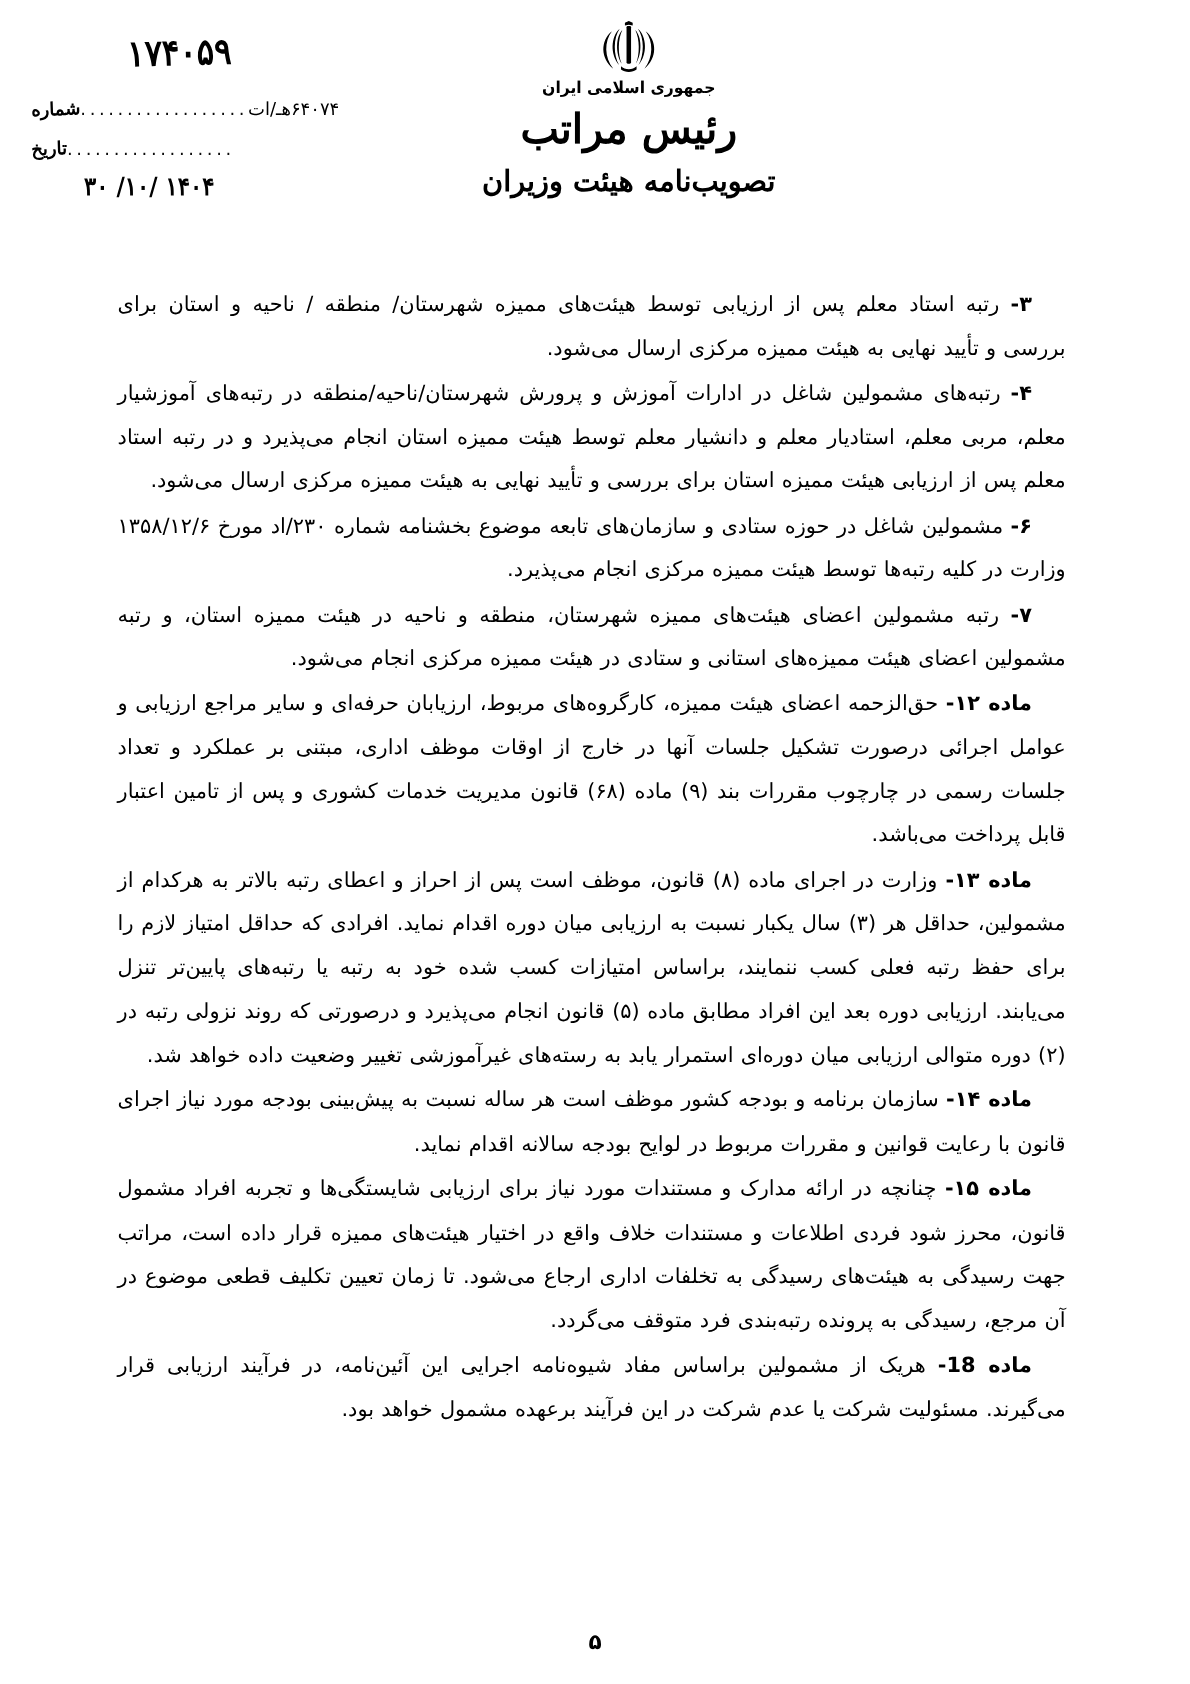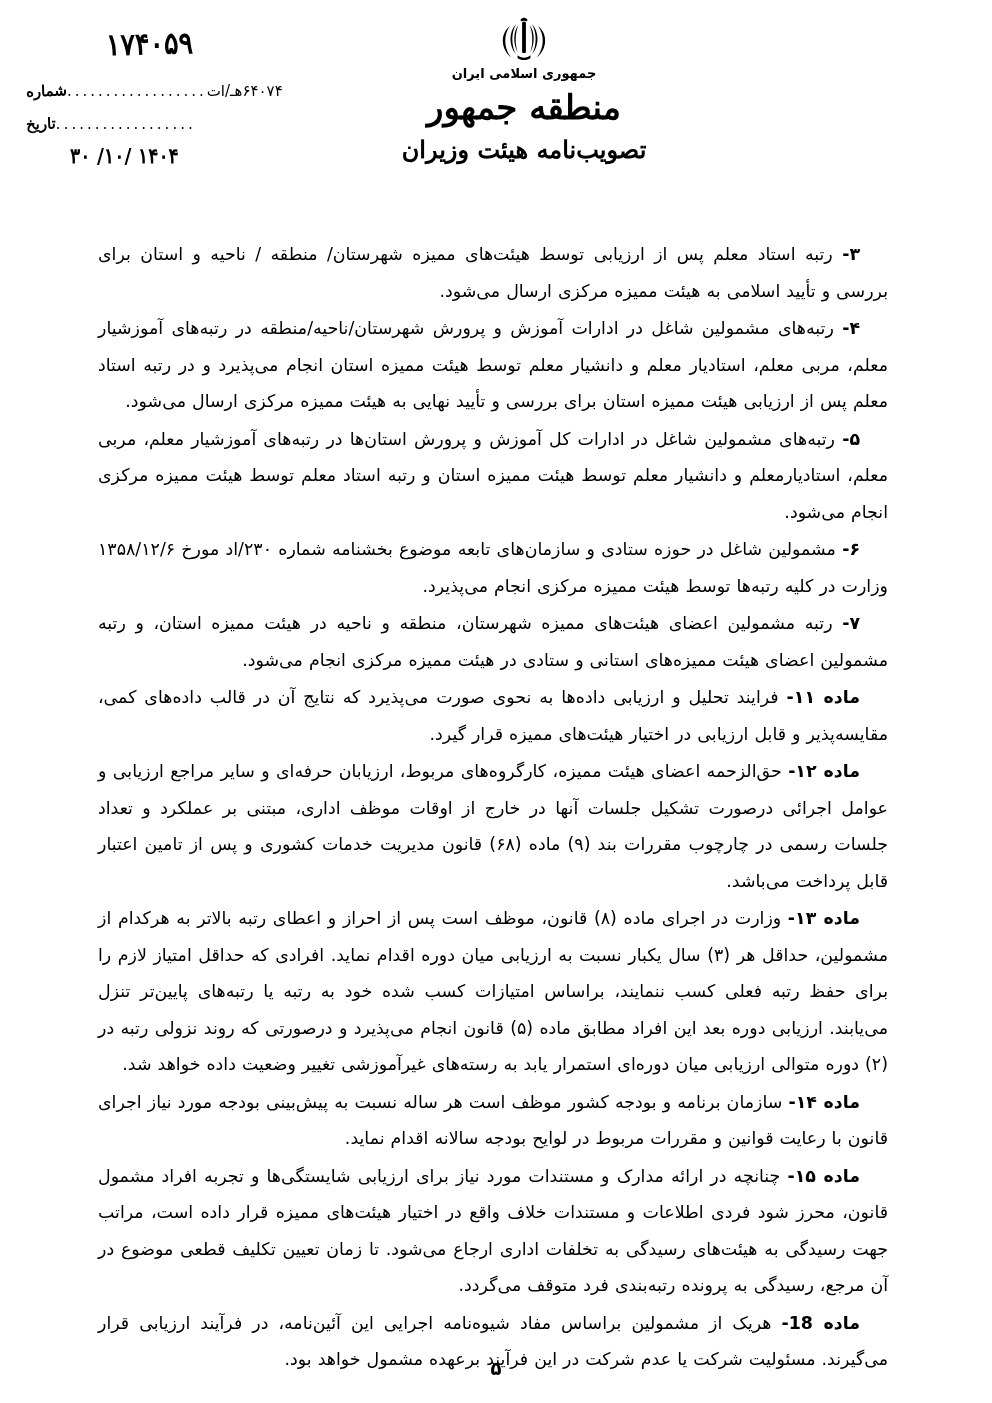--- a/index.html
+++ b/index.html
@@ -177,21 +177,21 @@
           <path d="M64 18 C78 30, 79 58, 65 74 C74 58, 74 32, 64 18 Z"></path>
 
           <path d="M24 22 C6 36, 6 64, 26 80 C12 62, 12 38, 24 22 Z"></path>
 
           <path d="M76 22 C94 36, 94 64, 74 80 C88 62, 88 38, 76 22 Z"></path>
 
           <path d="M38 76 C44 82, 56 82, 62 76 L62 81 C56 86, 44 86, 38 81 Z"></path>
         </g>
       </svg>
       <div class="country-name">جمهوری اسلامی ایران</div>
-      <div class="president-title">منطقه جمهور</div>
+      <div class="president-title">رئیس مراتب</div>
       <div class="doc-kind">تصویب‌نامه هیئت وزیران</div>
     </div>
 
     <div class="stamp-block">
       <div class="stamp-handnum">۱۷۴۰۵۹</div>
 
       <div class="stamp-row num">
         <span class="stamp-label">شماره</span>
         <span class="stamp-dots">..................</span>
         <span class="stamp-value">۶۴۰۷۴هـ/ات</span>
@@ -201,26 +201,24 @@
         <span class="stamp-label">تاریخ</span>
         <span class="stamp-dots">..................</span>
       </div>
 
       <div class="stamp-date-hand">۱۴۰۴ /۱۰/ ۳۰</div>
     </div>
 
   </div>
 
   <div class="body-text" id="body-text">
-      <p class="para"><span class="lead">۳-</span><span> رتبه استاد معلم پس از ارزیابی توسط هیئت‌های ممیزه شهرستان/ منطقه / ناحیه و استان برای بررسی و تأیید اسلامی به هیئت ممیزه مرکزی ارسال می‌شود.</span></p>
+      <p class="para"><span class="lead">۳-</span><span> رتبه استاد معلم پس از ارزیابی توسط هیئت‌های ممیزه شهرستان/ منطقه / ناحیه و استان برای بررسی و تأیید نهایی به هیئت ممیزه مرکزی ارسال می‌شود.</span></p>
       <p class="para"><span class="lead">۴-</span><span> رتبه‌های مشمولین شاغل در ادارات آموزش و پرورش شهرستان/ناحیه/منطقه در رتبه‌های آموزشیار معلم، مربی معلم، استادیار معلم و دانشیار معلم توسط هیئت ممیزه استان انجام می‌پذیرد و در رتبه استاد معلم پس از ارزیابی هیئت ممیزه استان برای بررسی و تأیید نهایی به هیئت ممیزه مرکزی ارسال می‌شود.</span></p>
-      <p class="para"><span class="lead">۵-</span><span> رتبه‌های مشمولین شاغل در ادارات کل آموزش و پرورش استان‌ها در رتبه‌های آموزشیار معلم، مربی معلم، استادیارمعلم و دانشیار معلم توسط هیئت ممیزه استان و رتبه استاد معلم توسط هیئت ممیزه مرکزی انجام می‌شود.</span></p>
       <p class="para"><span class="lead">۶-</span><span> مشمولین شاغل در حوزه ستادی و سازمان‌های تابعه موضوع بخشنامه شماره ۲۳۰/اد مورخ ۱۳۵۸/۱۲/۶ وزارت در کلیه رتبه‌ها توسط هیئت ممیزه مرکزی انجام می‌پذیرد.</span></p>
       <p class="para"><span class="lead">۷-</span><span> رتبه مشمولین اعضای هیئت‌های ممیزه شهرستان، منطقه و ناحیه در هیئت ممیزه استان، و رتبه مشمولین اعضای هیئت ممیزه‌های استانی و ستادی در هیئت ممیزه مرکزی انجام می‌شود.</span></p>
-      <p class="para"><span class="lead">ماده ۱۱-</span><span> فرایند تحلیل و ارزیابی داده‌ها به نحوی صورت می‌پذیرد که نتایج آن در قالب داده‌های کمی، مقایسه‌پذیر و قابل ارزیابی در اختیار هیئت‌های ممیزه قرار گیرد.</span></p>
       <p class="para"><span class="lead">ماده ۱۲-</span><span> حق‌الزحمه اعضای هیئت ممیزه، کارگروه‌های مربوط، ارزیابان حرفه‌ای و سایر مراجع ارزیابی و عوامل اجرائی درصورت تشکیل جلسات آنها در خارج از اوقات موظف اداری، مبتنی بر عملکرد و تعداد جلسات رسمی در چارچوب مقررات بند (۹) ماده (۶۸) قانون مدیریت خدمات کشوری و پس از تامین اعتبار قابل پرداخت می‌باشد.</span></p>
       <p class="para"><span class="lead">ماده ۱۳-</span><span> وزارت در اجرای ماده (۸) قانون، موظف است پس از احراز و اعطای رتبه بالاتر به هرکدام از مشمولین، حداقل هر (۳) سال یکبار نسبت به ارزیابی میان دوره اقدام نماید. افرادی که حداقل امتیاز لازم را برای حفظ رتبه فعلی کسب ننمایند، براساس امتیازات کسب شده خود به رتبه یا رتبه‌های پایین‌تر تنزل می‌یابند. ارزیابی دوره بعد این افراد مطابق ماده (۵) قانون انجام می‌پذیرد و درصورتی که روند نزولی رتبه در (۲) دوره متوالی ارزیابی میان دوره‌ای استمرار یابد به رسته‌های غیرآموزشی تغییر وضعیت داده خواهد شد.</span></p>
       <p class="para"><span class="lead">ماده ۱۴-</span><span> سازمان برنامه و بودجه کشور موظف است هر ساله نسبت به پیش‌بینی بودجه مورد نیاز اجرای قانون با رعایت قوانین و مقررات مربوط در لوایح بودجه سالانه اقدام نماید.</span></p>
       <p class="para"><span class="lead">ماده ۱۵-</span><span> چنانچه در ارائه مدارک و مستندات مورد نیاز برای ارزیابی شایستگی‌ها و تجربه افراد مشمول قانون، محرز شود فردی اطلاعات و مستندات خلاف واقع در اختیار هیئت‌های ممیزه قرار داده است، مراتب جهت رسیدگی به هیئت‌های رسیدگی به تخلفات اداری ارجاع می‌شود. تا زمان تعیین تکلیف قطعی موضوع در آن مرجع، رسیدگی به پرونده رتبه‌بندی فرد متوقف می‌گردد.</span></p>
       <p class="para"><span class="lead">ماده 18-</span><span> هریک از مشمولین براساس مفاد شیوه‌نامه اجرایی این آئین‌نامه، در فرآیند ارزیابی قرار می‌گیرند. مسئولیت شرکت یا عدم شرکت در این فرآیند برعهده مشمول خواهد بود.</span></p>
     </div>
 
   <div class="page-number">۵</div>
 
 </div>

